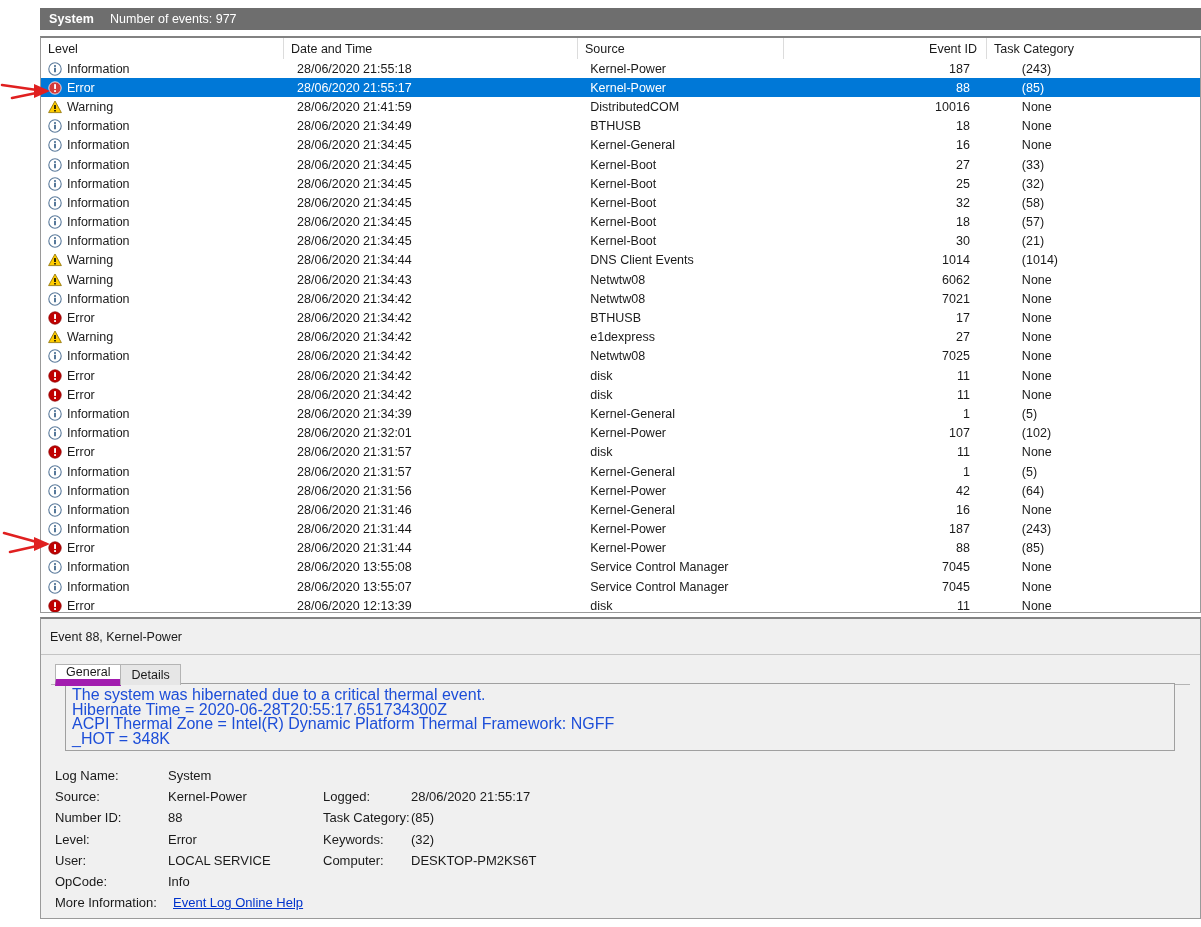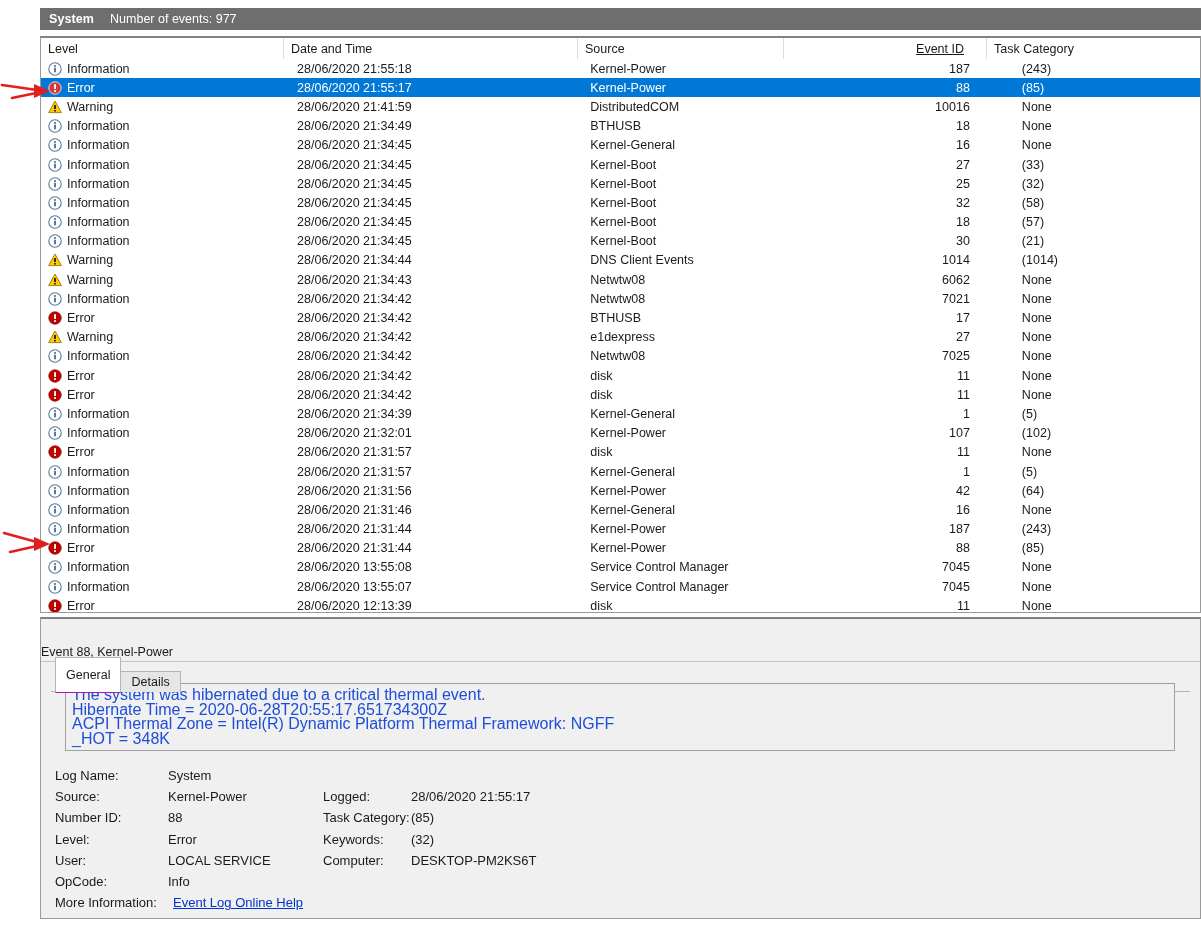--- a/index.html
+++ b/index.html
@@ -76,23 +76,22 @@
     align-items: center;
     font-size: 12.5px;
     color: #1a1a1a;
     padding-left: 7px;
     border-right: 1px solid #dcdcdc;
     height: 21px;
     background: #ffffff;
   }
   .col-head.numeric {
     justify-content: flex-end;
-    padding-right: 22px;
+    padding-right: 9px;
     padding-left: 0;
-    text-decoration: underline;
   }
   .col-head:last-child { border-right: none; }
 
   .c-level   { width: 243px; }
   .c-date    { width: 294px; }
   .c-source  { width: 206px; }
   .c-eventid { width: 203px; }
   .c-task    { width: 213px; }
 
   #rows-viewport {
@@ -142,29 +141,29 @@
   #detail-pane {
     position: absolute;
     left: 40px; top: 617px;
     width: 1161px; height: 302px;
     background: #f0f0f0;
     border: 1px solid #9a9a9a;
     border-top: 2px solid #828282;
     box-sizing: border-box;
   }
   #detail-title {
-    height: 19px;
+    height: 36px;
     display: flex;
     align-items: center;
+    padding-left: 9px;
     font-size: 12.5px;
     color: #1a1a1a;
     background: #f0f0f0;
     border-bottom: 1px solid #c4c4c4;
     box-sizing: border-box;
-    margin-top: 24px;
   }
 
   #tabstrip {
     position: relative;
     height: 21px;
     margin-top: 9px;
     padding-left: 14px;
     box-sizing: border-box;
     display: flex;
     align-items: flex-end;
@@ -186,23 +185,23 @@
     font-size: 12.5px;
     color: #1a1a1a;
     border: 1px solid #b4b4b4;
     border-bottom: none;
     background: #e6e6e6;
     box-sizing: border-box;
     margin-right: -1px;
   }
   .tab.active {
     background: #ffffff;
-    border-bottom: 1px solid #a21caf;
+    border-bottom: 7px solid #a21caf;
     margin-bottom: -1px;
-    height: 36px;
+    height: 22px;
   }
 
   #desc-box {
     position: absolute;
     left: 24px; top: 64px;
     width: 1110px; height: 68px;
     background: #f0f0f0;
     border: 1px solid #a0a0a0;
     box-sizing: border-box;
     padding: 4px 6px;

